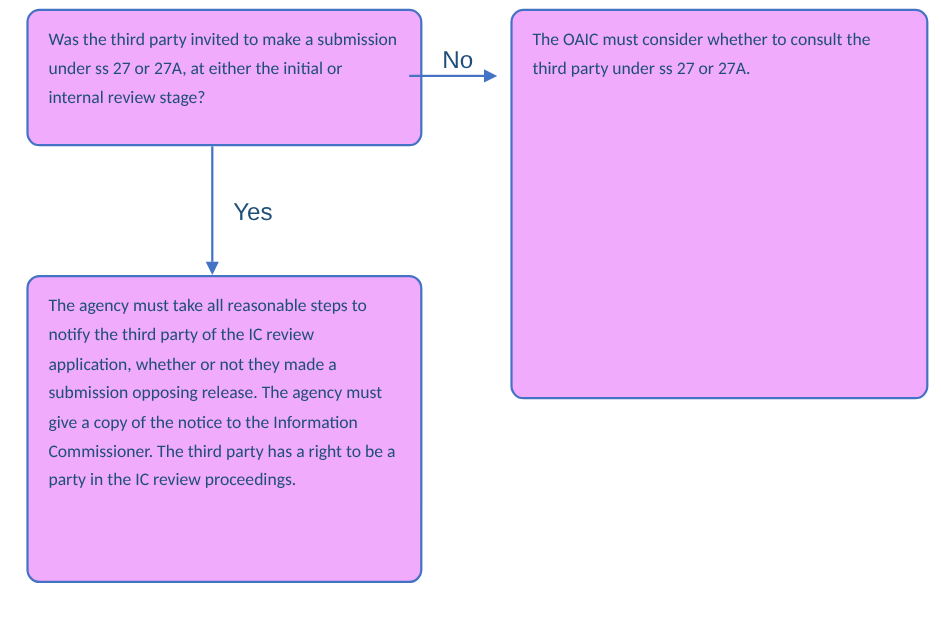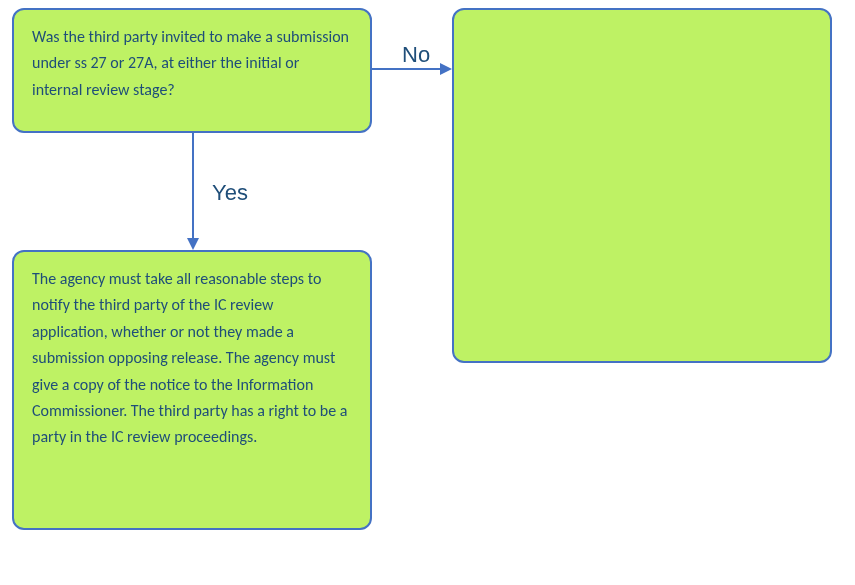--- a/index.html
+++ b/index.html
@@ -16,21 +16,22 @@
     color: #1f4e79;
   }
   .box {
     position: absolute;
     border: 2px solid #4472C4;
     border-radius: 12px;
     padding: 14px 18px;
     font-size: 16px;
     line-height: 1.65;
     color: #1f4e79;
-    background: #bef264;
+    background: #f0abfc;
+    margin-left: 12px;
   }
   .box p + p {
     margin-top: 16px;
   }
   #box-question {
     left: 12px;
     top: 8px;
     width: 360px;
     height: 125px;
   }
@@ -111,17 +112,18 @@
 </div>
 <div class="edge-label" id="label-no">No</div>
 
 <div class="arrow-vertical" id="arrow-yes">
   <div class="line"></div>
   <div class="head"></div>
 </div>
 <div class="edge-label" id="label-yes">Yes</div>
 
 <div class="box" id="box-no">
+  <p>The OAIC must consider whether to consult the third party under ss 27 or 27A.</p>
 </div>
 
 <div class="box" id="box-yes">
   <p>The agency must take all reasonable steps to notify the third party of the IC review application, whether or not they made a submission opposing release. The agency must give a copy of the notice to the Information Commissioner. The third party has a right to be a party in the IC review proceedings.</p>
 </div>
 
 </body></html>

